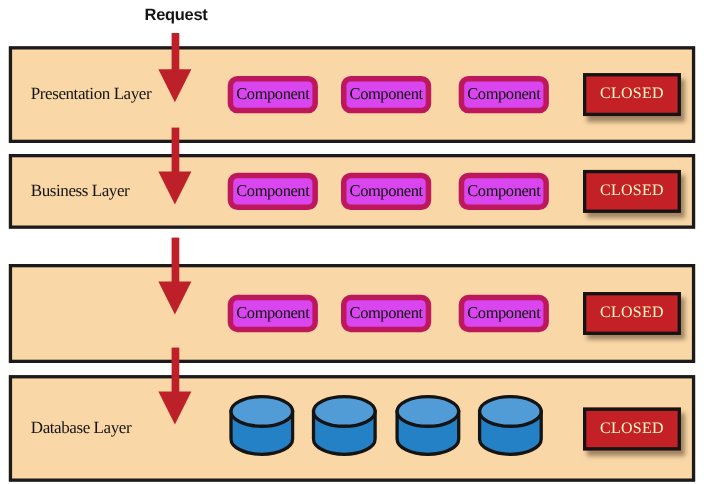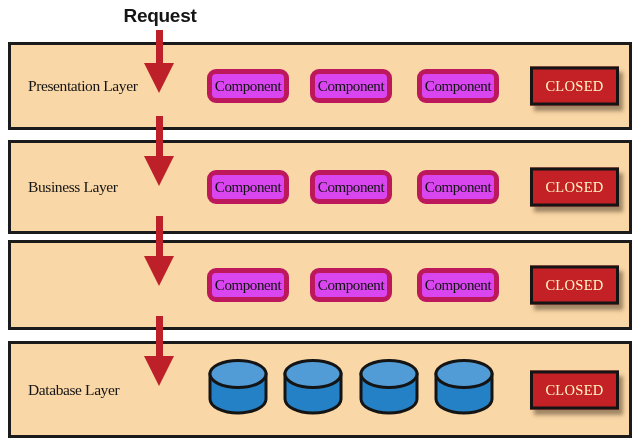--- a/index.html
+++ b/index.html
@@ -12,21 +12,21 @@
     height: 440px;
     background: #ffffff;
     overflow: hidden;
   }
 
   
   .request-label {
     position: absolute;
     left: 100px; top: 5px; width: 120px;
     text-align: center;
-    font-size: 19px;
+    font-size: 15px;
     font-weight: 600;
     letter-spacing: -0.3px;
     color: #151515;
   }
 
   
   .arrow { position: absolute; left: 144px; width: 30px; z-index: 5; }
   .arrow .shaft {
     position: absolute; top: 0; bottom: 29px; left: 11.5px; width: 7px;
     background: #be2029;
@@ -45,21 +45,21 @@
 
   
   .layer {
     position: absolute;
     left: 8px; width: 624px;
     background: #fad7a6;
     border: 3px solid #1b1b1b;
     font-family: Liberation Serif, serif;
   }
   .layer-1 { top: 42px;  height: 88px; }
-  .layer-2 { top: 140px; height: 94px; }
+  .layer-2 { top: 140px; height: 68px; }
   .layer-3 { top: 240px; height: 90px; }
   .layer-4 { top: 341px; height: 97px; }
 
   .layer-label {
     position: absolute; left: 17px; top: 0; bottom: 0;
     display: flex; align-items: center;
     font-size: 15.5px;
     letter-spacing: -0.4px;
     color: #151515;
     white-space: nowrap;

